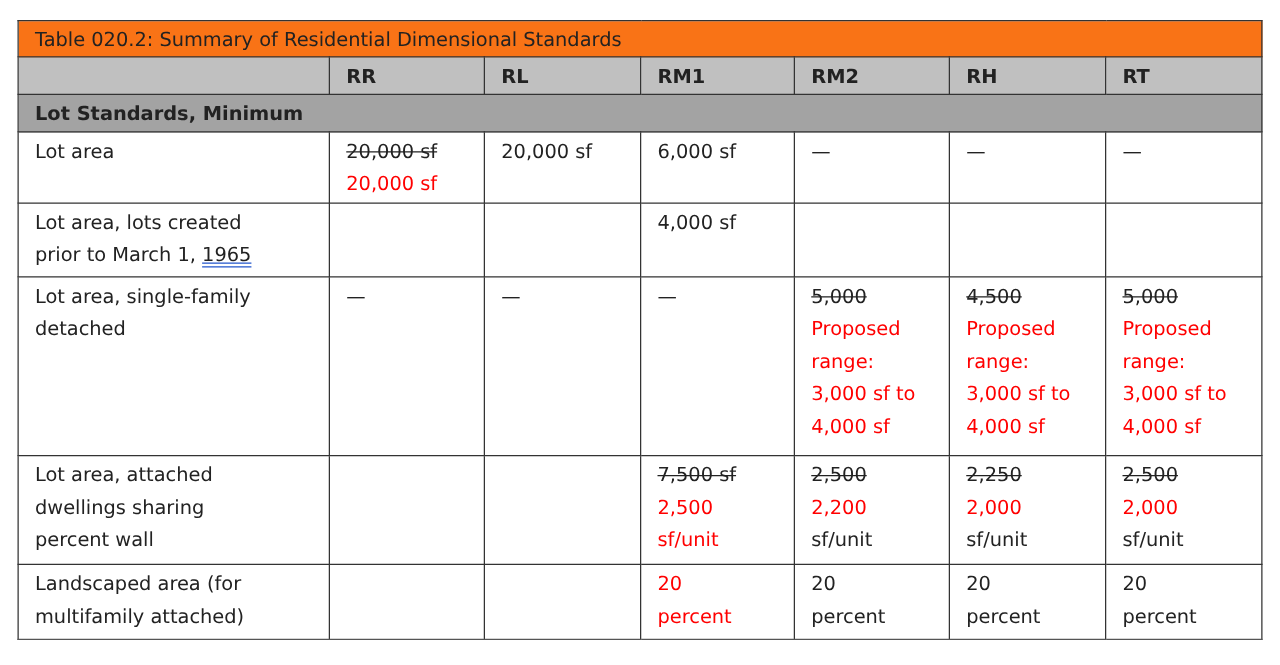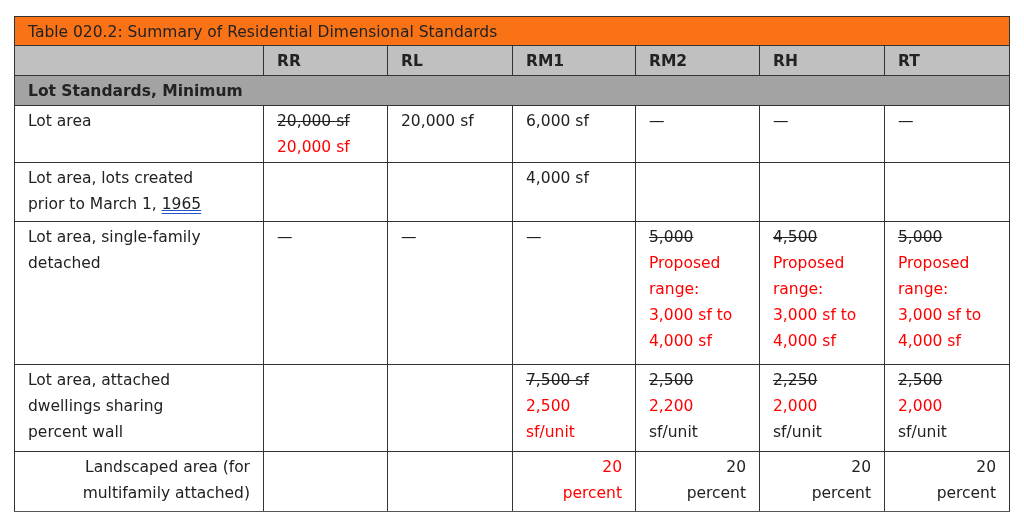--- a/index.html
+++ b/index.html
@@ -14,21 +14,21 @@
   .strike { text-decoration: line-through; color: #222; }
   .red { color: #ff0000; }
   .ul { text-decoration: underline double #2255cc; }
   .line { display: block; }
   col.c0 { width: 249px; } col.c1 { width: 124px; } col.c2 { width: 125px; }
   col.c3 { width: 123px; } col.c4 { width: 124px; } col.c5 { width: 125px; } col.c6 { width: 125px; }
   tr.r-lotarea td { height: 54px; margin-left: 28px; }
   tr.r-prior td { height: 56px; margin-left: 28px; }
   tr.r-single td { height: 140px; margin-left: 36px; }
   tr.r-attached td { height: 84px; }
-  tr.r-land td { height: 57px; border-bottom: 1.5px solid #555; text-align: right; }
+  tr.r-land td { height: 57px; border-bottom: 1.5px solid #555; }
 </style>
 </head>
 <body>
 
 <table class="std">
   <colgroup>
     <col class="c0">
       <col class="c1">
       <col class="c2">
       <col class="c3">

